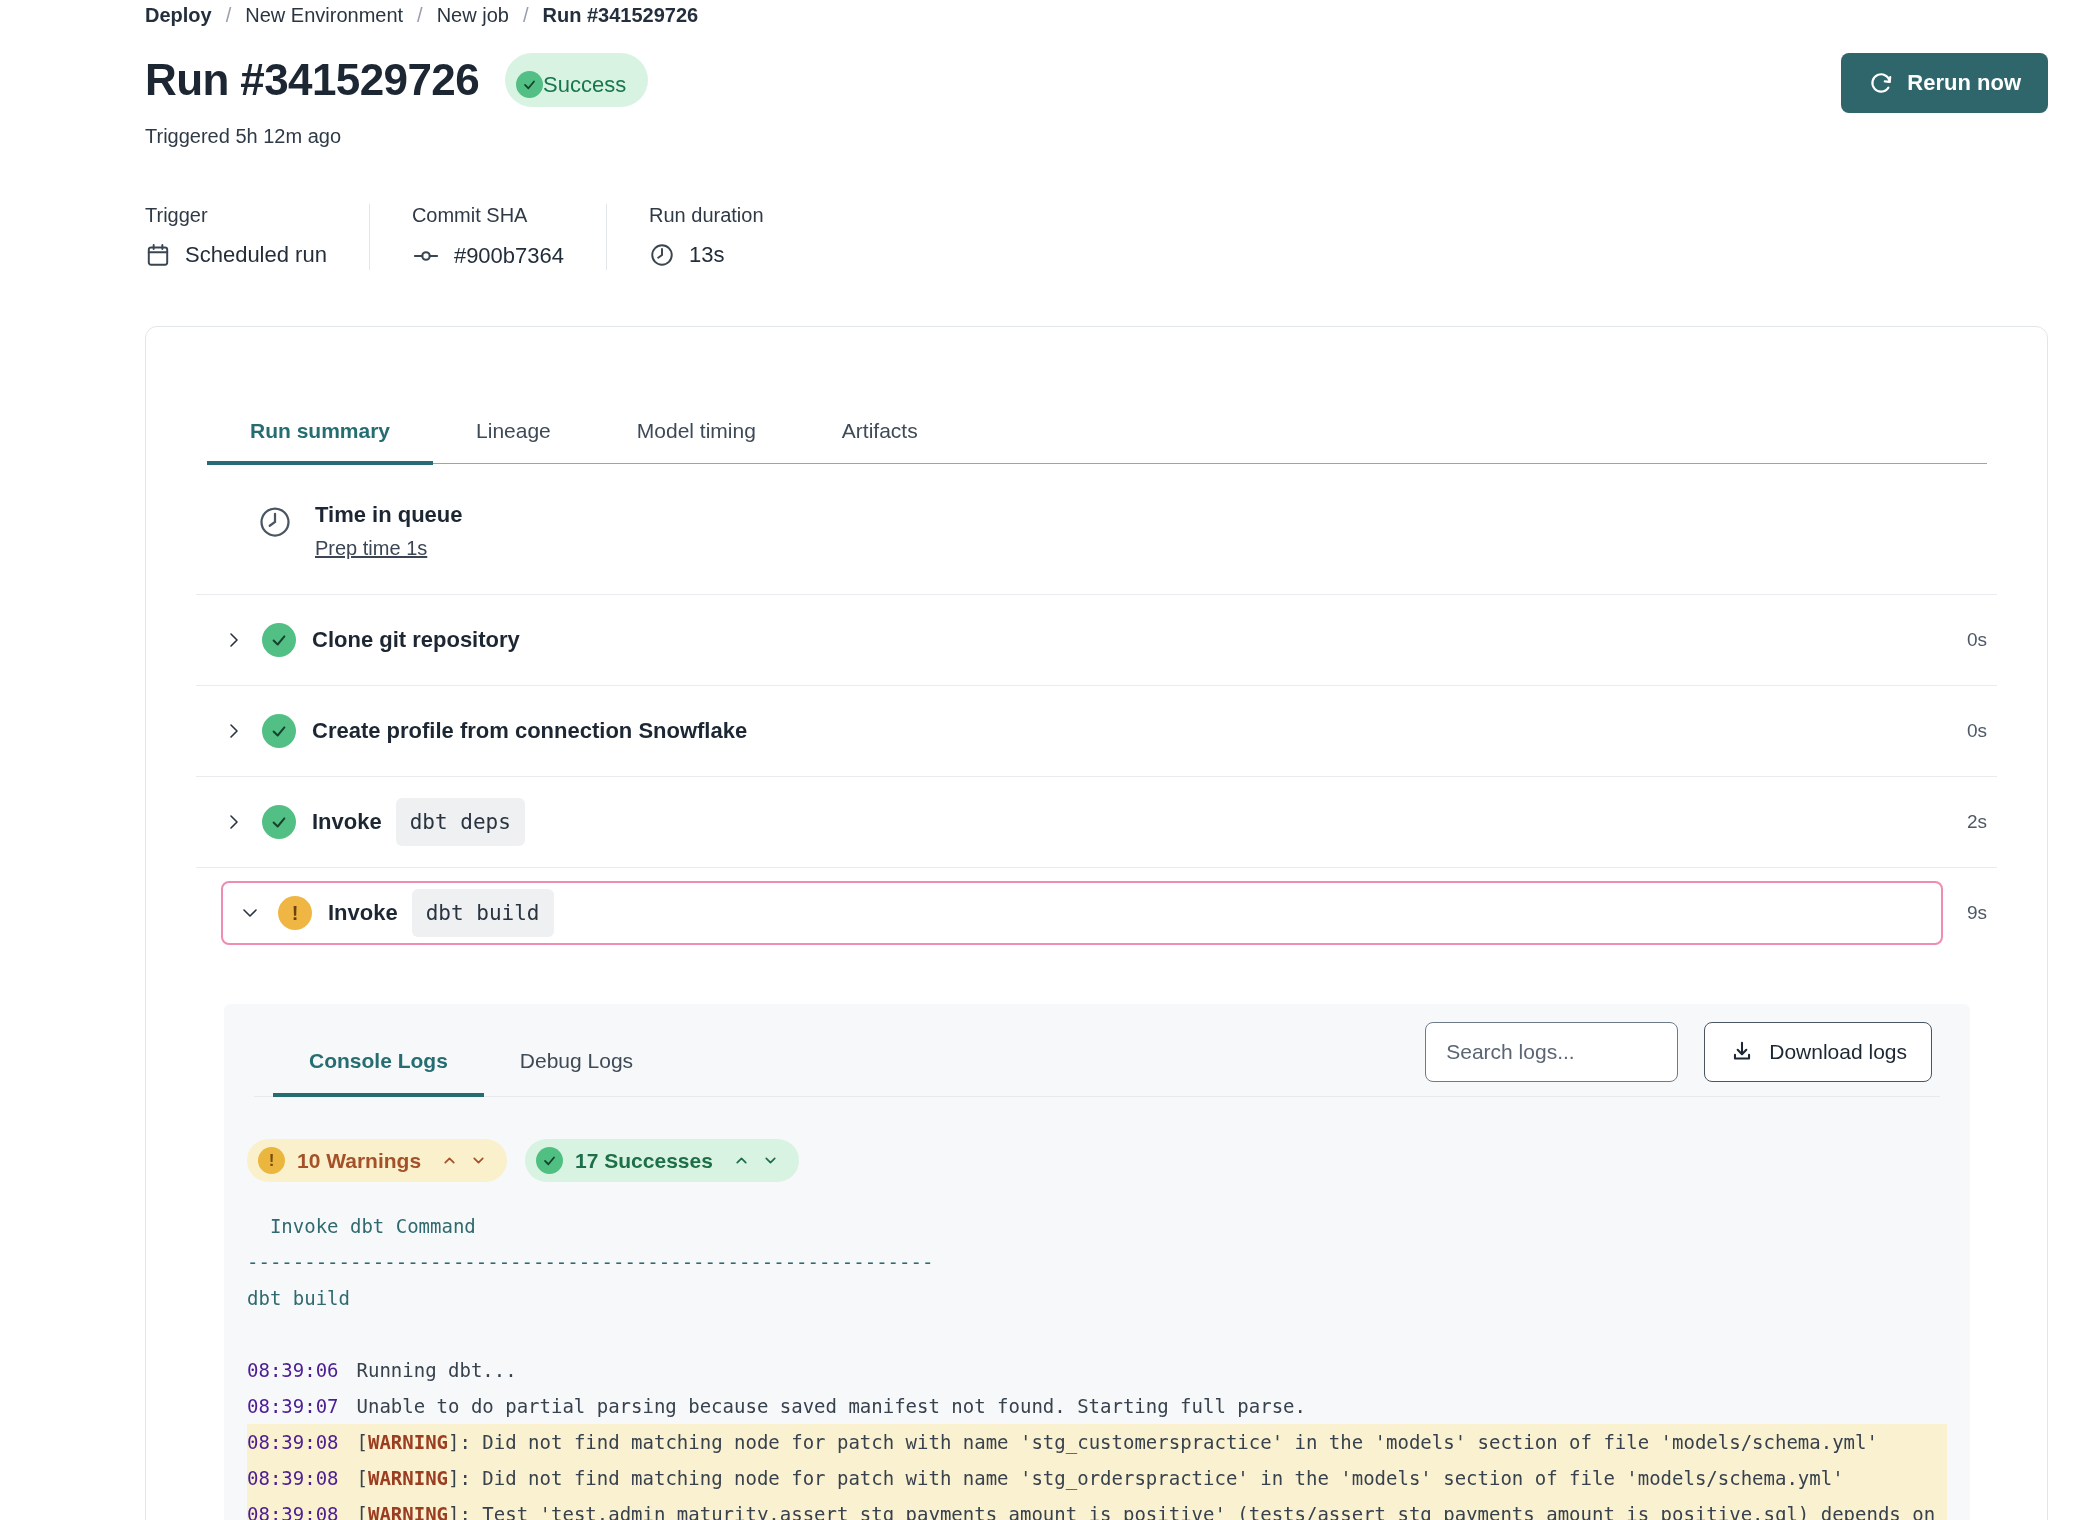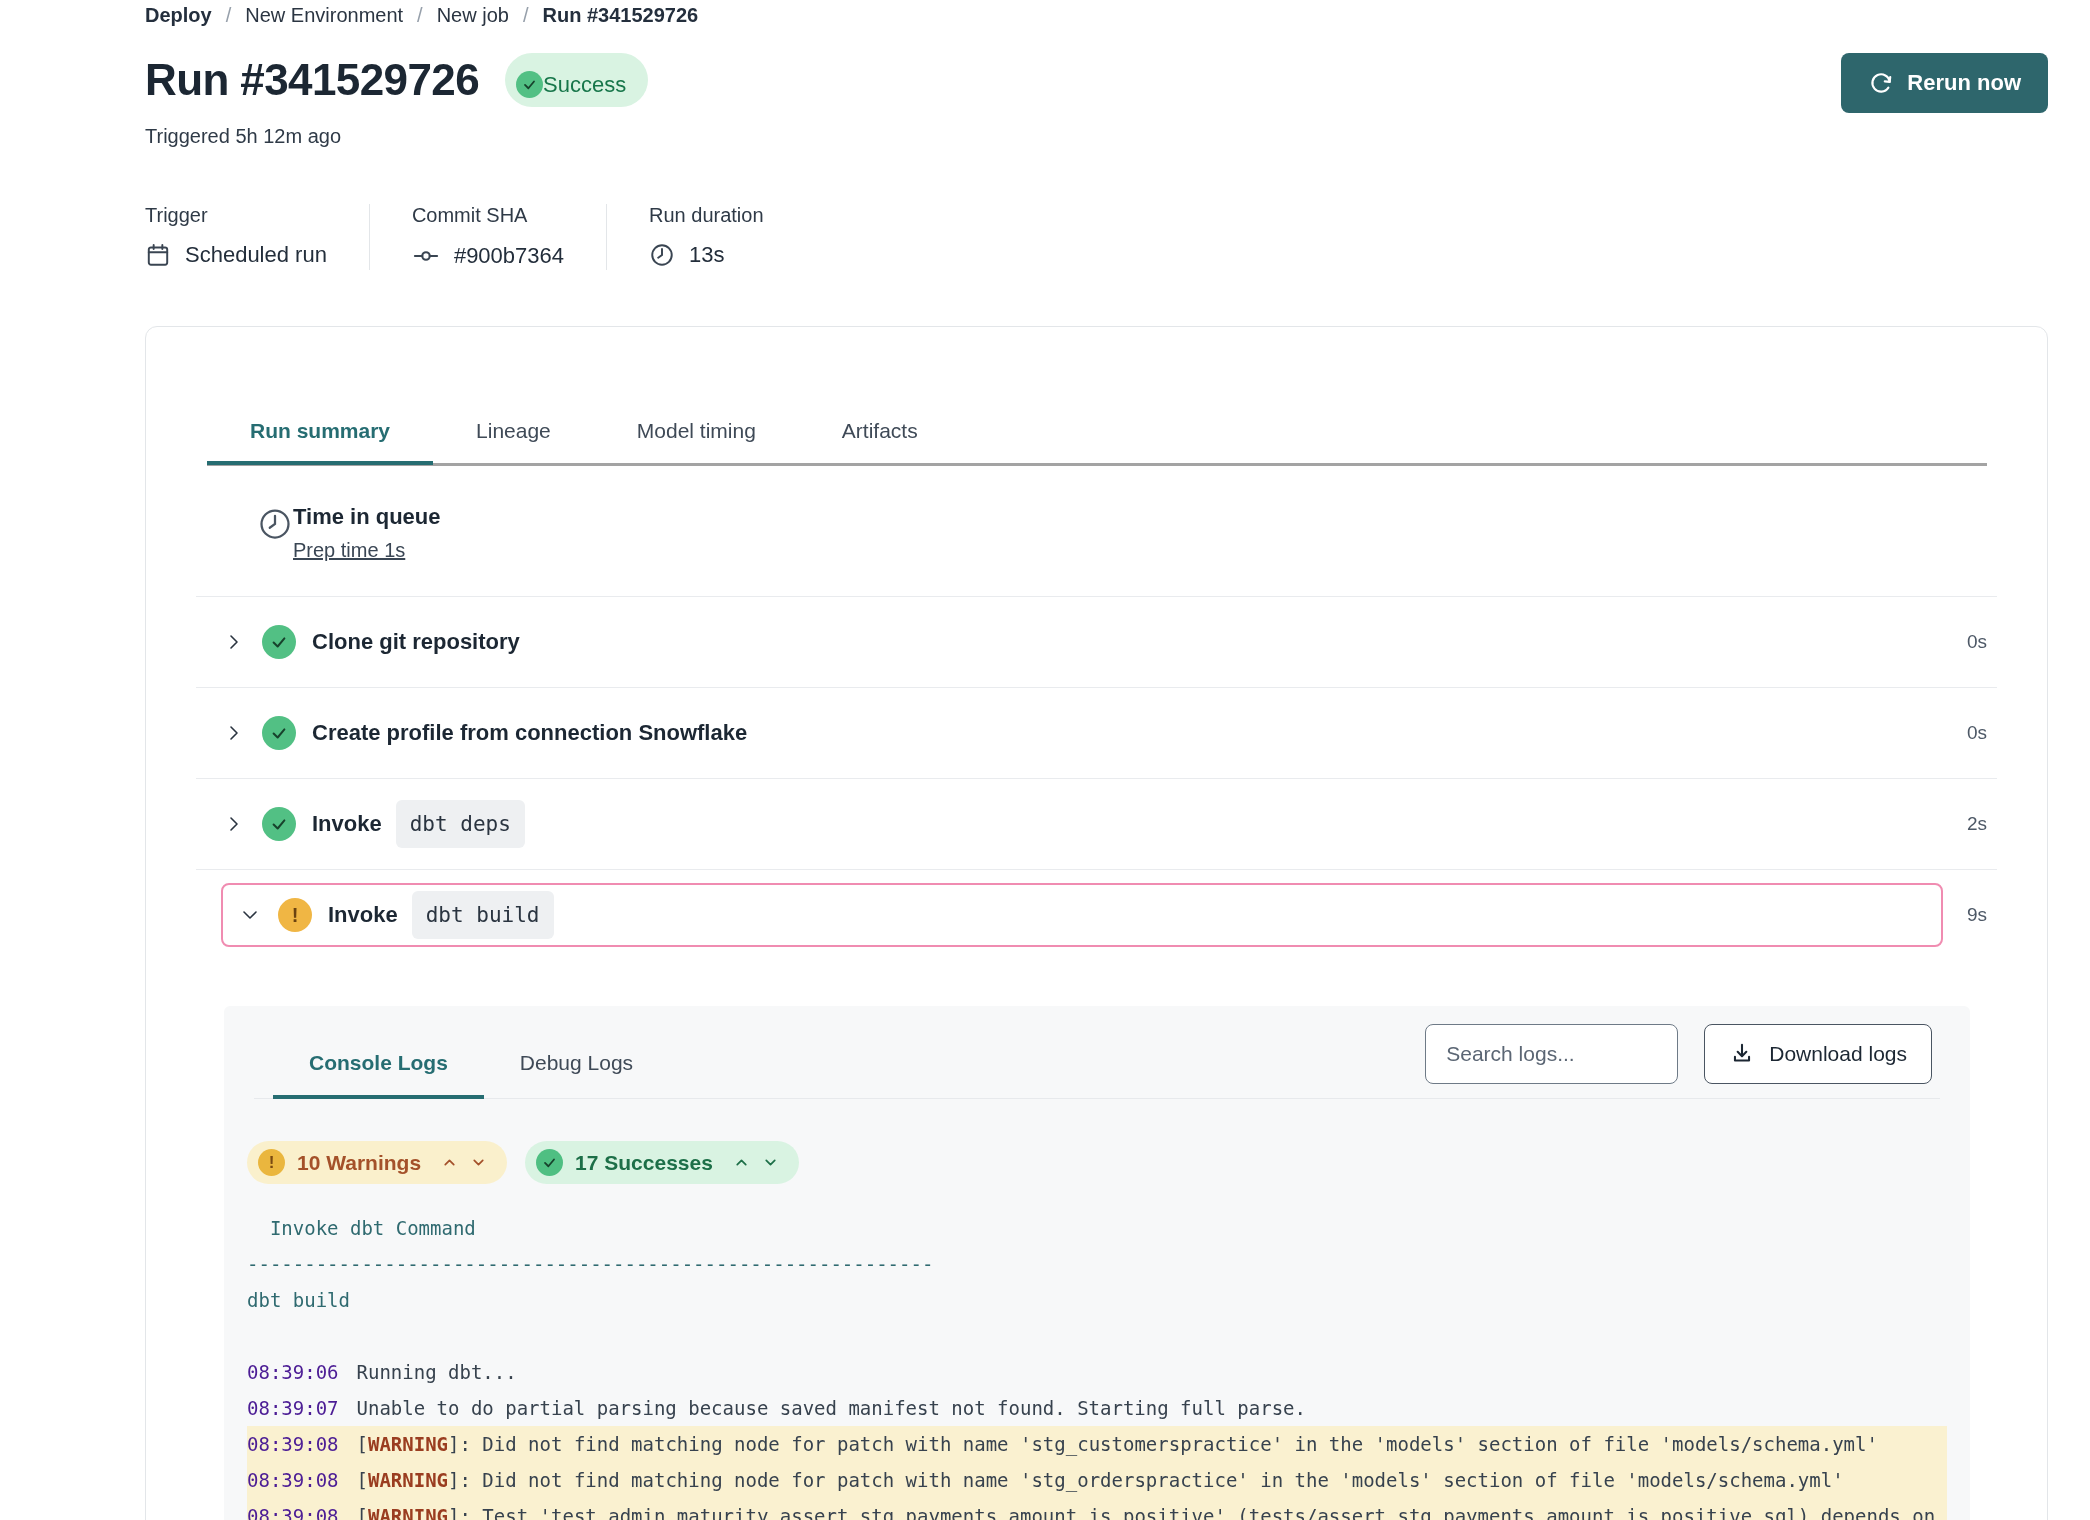--- a/index.html
+++ b/index.html
@@ -31,28 +31,28 @@
   
   .meta-row { display: flex; margin-top: 56px; }
   .meta-col { padding-right: 42px; }
   .meta-col + .meta-col { padding-left: 42px; border-left: 1px solid #e3e6e9; }
   .meta-label { font-size: 20px; color: #2f3a47; }
   .meta-value { margin-top: 15px; display: flex; align-items: center; gap: 14px; font-size: 22px; font-weight: 500; color: #232e3b; }
   .meta-icon { color: #3a4552; display: flex; }
 
   
   .card { margin-top: 56px; border: 1px solid #e3e6e9; border-radius: 12px; background: #fff; }
-  .tabs-row { display: flex; margin: 78px 60px 0 61px; border-bottom: 3px solid #a3a3a3; }
+  .tabs-row { display: flex; margin: 78px 60px 0 61px; border-bottom: 1px solid #a3a3a3; }
   .tab { padding: 14px 43px 18px; font-size: 21px; color: #3f4a57; cursor: pointer; border-bottom: 4px solid transparent; margin-bottom: -2px; }
   .tab.active { color: #266d72; font-weight: 700; border-bottom-color: #266d72; }
 
   .divider { height: 1px; background: #e9ebee; margin: 0 50px; }
 
   
-  .queue-section { display: flex; padding: 38px 0 34px; margin-left: 111px; }
+  .queue-section { display: flex; gap: 22px; padding: 38px 0 34px; margin-left: 111px; }
   .queue-icon { color: #4a5562; margin-top: 2px; }
   .queue-title { font-size: 22px; font-weight: 700; color: #1c2733; }
   .queue-link { display: inline-block; margin-top: 9px; font-size: 20px; color: #3a4654; text-decoration: underline; cursor: pointer; }
 
   
   .step-row { display: flex; align-items: center; height: 90px; padding: 0 60px 0 78px; }
   .chev { color: #2a3440; display: flex; cursor: pointer; }
   .status-circle { width: 34px; height: 34px; border-radius: 50%; display: flex; align-items: center; justify-content: center; margin-left: 18px; flex: none; }
   .status-circle.success { background: #52c084; }
   .status-circle.warning { background: #f0b644; color: #6b4310; font-weight: 700; font-size: 20px; }

